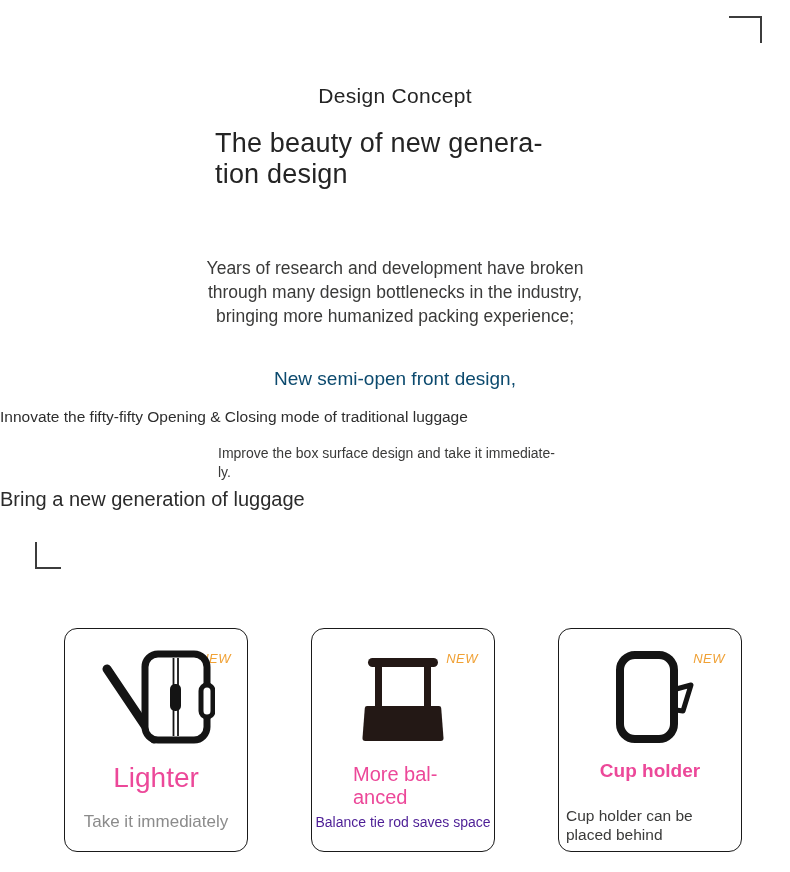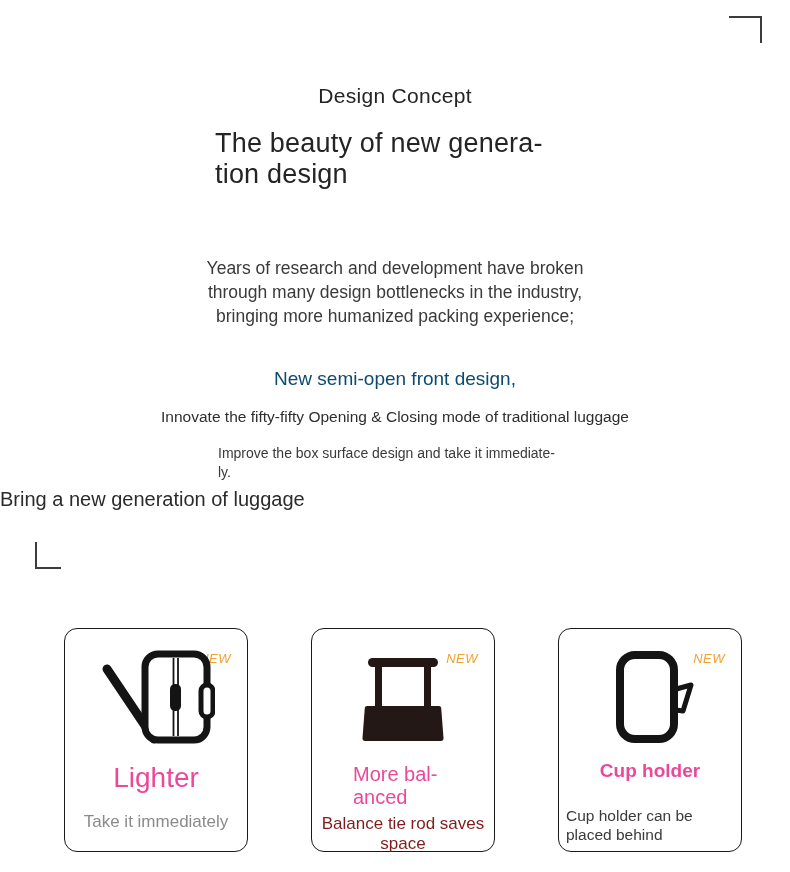--- a/index.html
+++ b/index.html
@@ -22,21 +22,21 @@
   .main-title { position:absolute; top:128px; left:215px; width:370px;
     font-size:27px; line-height:31px; letter-spacing:.2px; color:#242424; }
 
   
   .intro { position:absolute; top:256px; left:0; width:100%; text-align:center;
     font-size:17.5px; line-height:24px; color:#3a3a39; }
 
   
   .hl-semi { position:absolute; top:368px; left:0; width:100%; text-align:center;
     font-size:19px; color:#0c4a6e; }
-  .hl-innovate { position:absolute; top:408px; left:0; width:100%; text-align:center;
+  .hl-innovate { position:absolute; top:408px; left:0; width:100%; 
     font-size:15.5px; color:#2e2e2e; }
   .hl-improve { position:absolute; top:444px; left:218px; width:378px;
     font-size:14px; line-height:19px; color:#3a3a39; text-align:left; }
   .hl-bring { position:absolute; top:488px; left:0; width:100%; text-align:left;
     font-size:20px; color:#2b2b2b; }
 
   
   .cards { position:absolute; top:628px; left:64px; display:flex; gap:63px; }
   .card { position:relative; width:184px; height:224px; background:#ffffff;
     border:1px solid #1a1a1a; border-radius:13px; }
@@ -44,21 +44,21 @@
     font-style:italic; color:#f0a135; letter-spacing:.5px; }
   .icon-wrap { position:absolute; top:18px; left:0; width:100%; height:100px;
     display:flex; align-items:center; justify-content:center; }
   .card-title { position:absolute; top:133px; left:0; width:100%; text-align:center;
     font-size:28px; color:#ec4899; white-space:pre-line; }
   .card-sub { position:absolute; left:0; width:100%; text-align:center;
     font-size:17px; color:#8b8b8b; }
   .card--1 .card-sub { top:183px; }
   .card--2 .card-title { top:134px; text-align:left; padding-left:41px;
     font-size:20px; line-height:23px; }
-  .card--2 .card-sub { top:185px; font-size:17px; color:#7f1d1d; }
+  .card--2 .card-sub { top:185px; font-size:14px; color:#4c1d95; }
   .card--3 .card-title { top:131px; font-size:19px;font-weight:bold; }
   .card--3 .card-sub { top:177px; font-size:15.5px; line-height:19px;
     color:#3a3a39; text-align:left; padding:0 6px 0 7px; }
 </style>
 </head>
 <body>
 
 <div class="page">
 
   <div class="corner-tr"></div>

